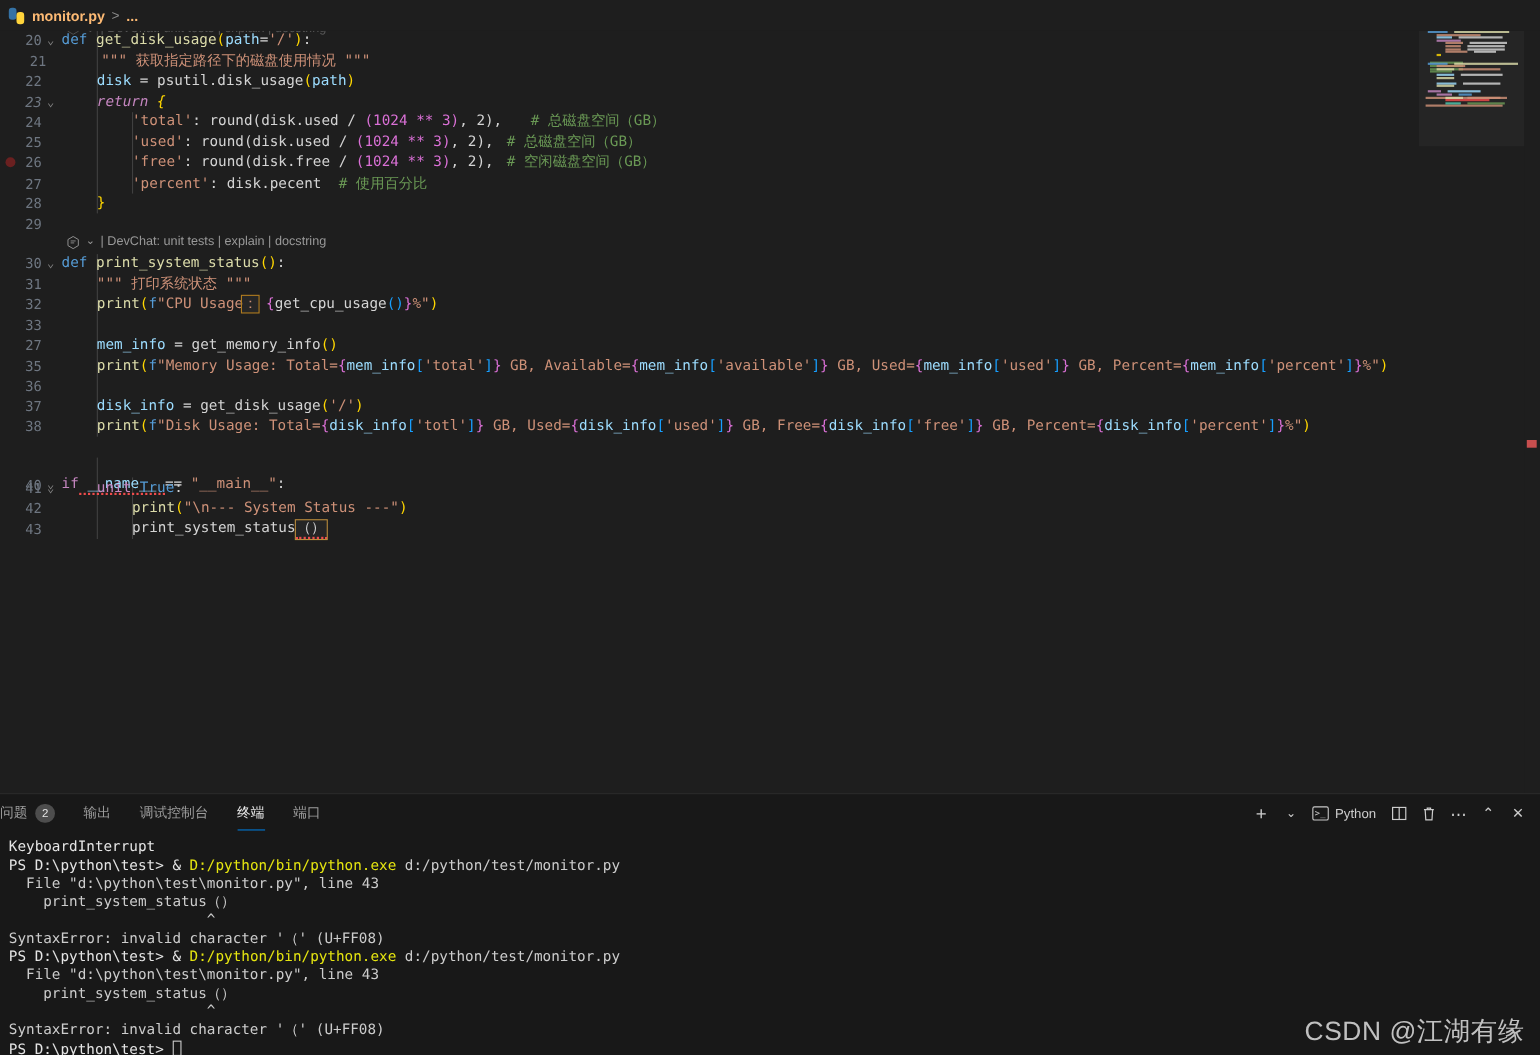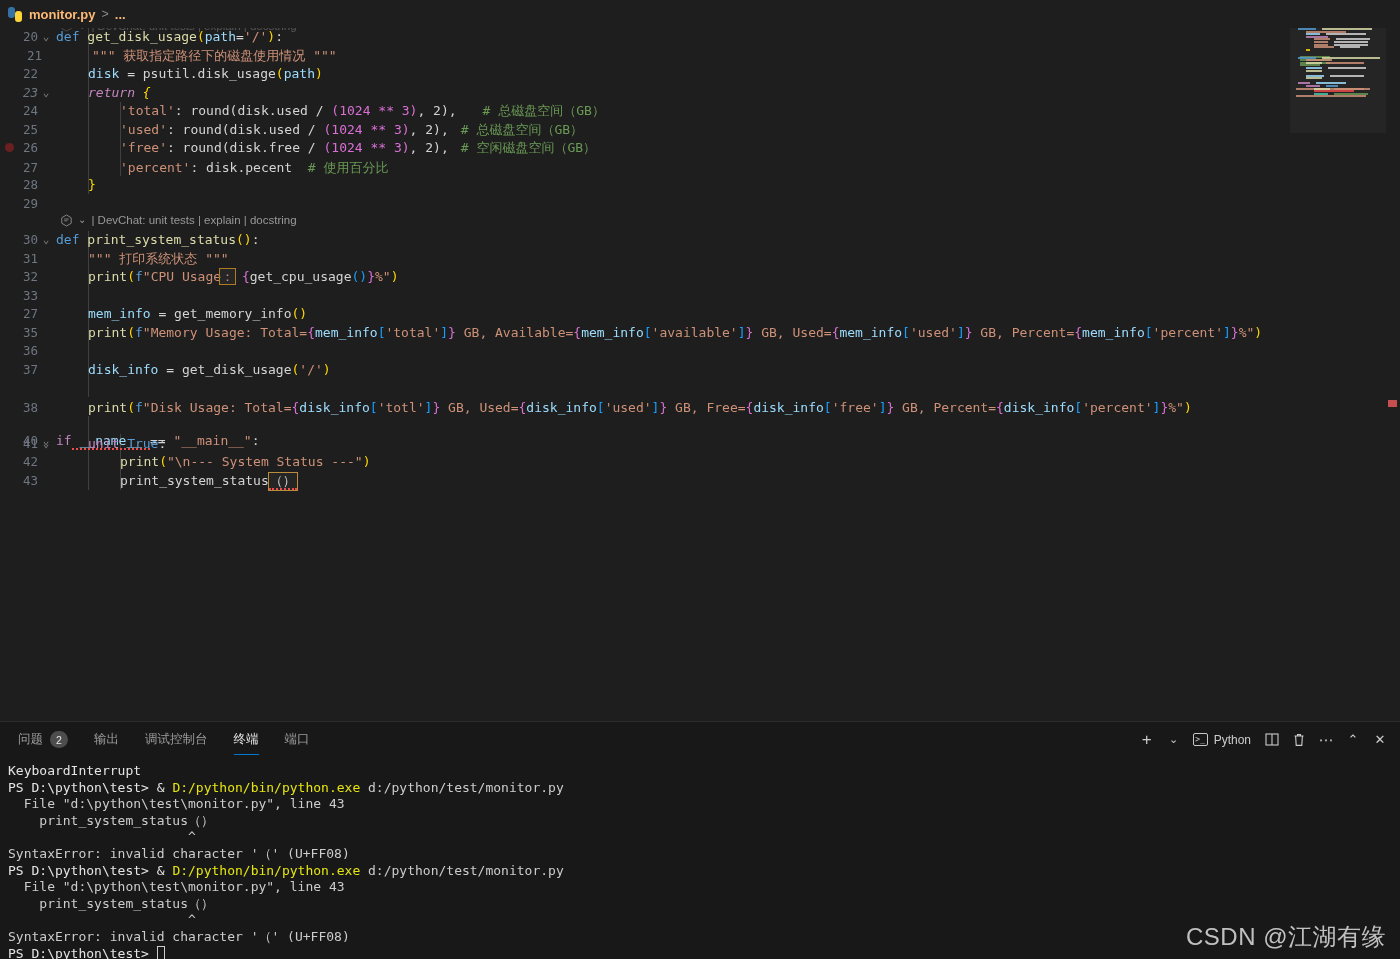--- a/index.html
+++ b/index.html
@@ -117,21 +117,21 @@
     background: #1e1e1e;
   }
   .sb-mark { position:absolute; right:3px; width:9px; height:7px; background:#c74e4e; }
 
   
   #panel {
     position:absolute; left:0; right:0; top:721px; bottom:0;
     background:#181818; border-top:1px solid #2b2b2b;
   }
   #panel-tabs {
-    height:35px; display:flex; align-items:center; padding-left:18px;
+    height:35px; display:flex; align-items:center; padding-left:0;
     position:relative;
   }
   .ptab {
     font-size:12.5px; color:#9d9d9d; margin-right:26px; height:35px;
     display:flex; align-items:center; gap:7px; position:relative;
     font-family:"Liberation Sans", sans-serif;
   }
   .ptab.active { color:#e7e7e7; }
   .ptab.active::after {
     content:""; position:absolute; left:0; right:0; bottom:2px;
@@ -315,21 +315,21 @@
     
     <div class="ln-row" style="top:314px;position:absolute;left:0;right:0;">
       <span class="gutter">36</span>
     </div>
     
     <div class="ln-row" style="top:332.5px;position:absolute;left:0;right:0;">
       <span class="gutter">37</span>
       <span class="ltext" style="padding-left:32px"><span class="var">disk_info</span><span class="op"> = </span><span class="plain">get_disk_usage</span><span class="par-y">(</span><span class="str">'/'</span><span class="par-y">)</span></span>
     </div>
     
-    <div class="ln-row" style="top:351px;position:absolute;left:0;right:0;margin-top:20px;">
+    <div class="ln-row" style="top:351px;position:absolute;left:0;right:0;">
       <span class="gutter">38</span>
       <span class="ltext" style="padding-left:32px"><span class="fn">print</span><span class="par-y">(</span><span class="kw">f</span><span class="str">"</span><span class="str">Disk Usage: Total=</span><span class="fstr-br">{</span><span class="var">disk_info</span><span class="par-b">[</span><span class="str">'totl'</span><span class="par-b">]</span><span class="fstr-br">}</span><span class="str"> GB, Used=</span><span class="fstr-br">{</span><span class="var">disk_info</span><span class="par-b">[</span><span class="str">'used'</span><span class="par-b">]</span><span class="fstr-br">}</span><span class="str"> GB, Free=</span><span class="fstr-br">{</span><span class="var">disk_info</span><span class="par-b">[</span><span class="str">'free'</span><span class="par-b">]</span><span class="fstr-br">}</span><span class="str"> GB, Percent=</span><span class="fstr-br">{</span><span class="var">disk_info</span><span class="par-b">[</span><span class="str">'percent'</span><span class="par-b">]</span><span class="fstr-br">}</span><span class="str">%</span><span class="str">"</span><span class="par-y">)</span></span>
     </div>
     
     
     <div class="ln-row" style="top:388px;position:absolute;left:0;right:0;margin-top:16px;">
       <span class="gutter">40</span>
       <span class="fold">⌄</span>
       <span class="ltext"><span class="kwctl">if</span><span class="var squig"> __name__ </span><span class="op">== </span><span class="str">"__main__"</span><span class="plain">:</span></span>
     </div>

